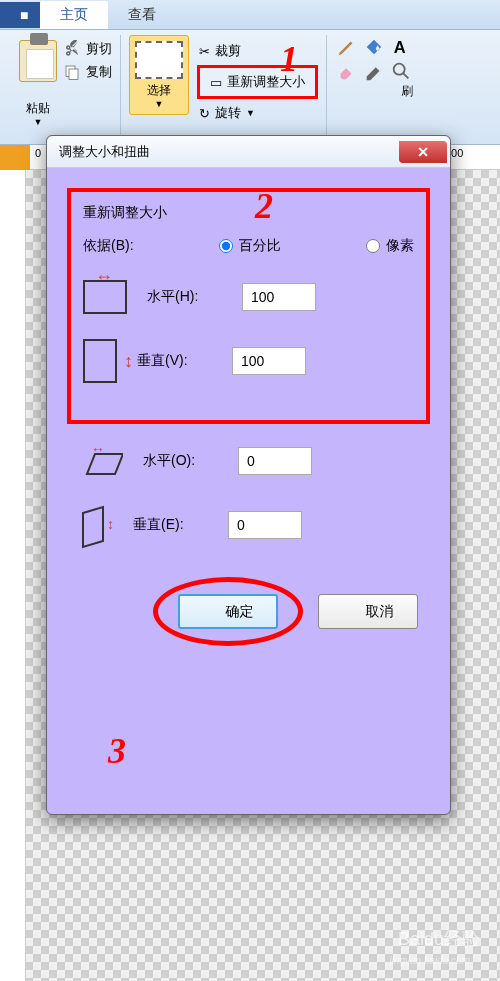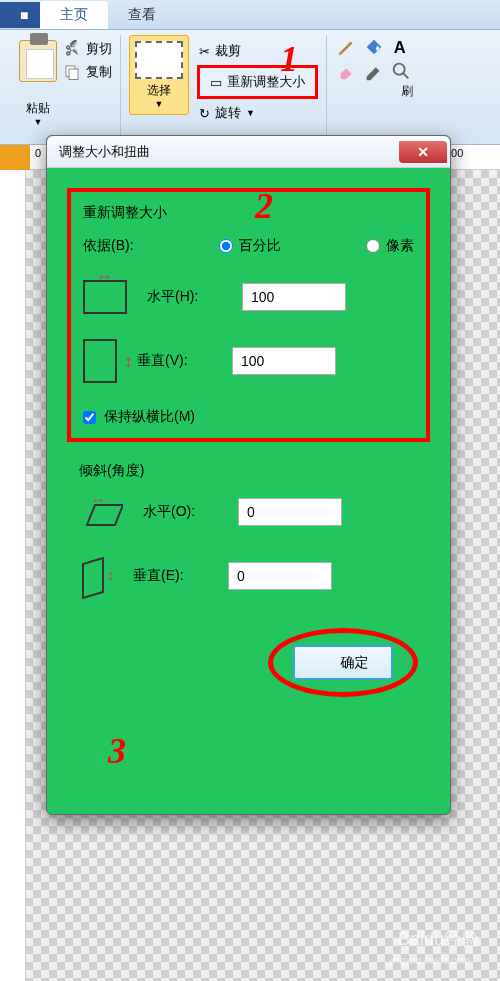--- a/index.html
+++ b/index.html
@@ -35,21 +35,21 @@
     .tool-icon { width: 24px; height: 24px; border: 1px solid transparent; }
     .brush-label { font-size: 12px; }
     
     .ruler { height: 25px; background: #fff; border-bottom: 1px solid #ccc; display: flex; position: relative; }
     .ruler-mark { position: absolute; font-size: 11px; top: 2px; }
     .ruler-box { position: absolute; left: 0; top: 0; width: 30px; height: 25px; background: #f0a020; }
     
     .canvas-area { background: repeating-conic-gradient(#d0d0d0 0% 25%, #f0f0f0 0% 50%) 0 0 / 16px 16px; height: 811px; position: relative; border-left: 25px solid #fff; }
     .canvas-area::before { content: ""; position: absolute; left: -25px; top: 0; width: 25px; height: 100%; background: #fff; border-right: 1px solid #ccc; }
     
-    .dialog { position: absolute; left: 46px; top: 135px; width: 405px; height: 680px; background: #22c55e; border: 1px solid #666; box-shadow: 0 6px 20px rgba(0,0,0,0.5); border-radius: 6px; }
+    .dialog { position: absolute; left: 46px; top: 135px; width: 405px; height: 680px; background: #c4b5fd; border: 1px solid #666; box-shadow: 0 6px 20px rgba(0,0,0,0.5); border-radius: 6px; }
     .dialog-title { background: linear-gradient(#fafcff, #e4ecf7); height: 32px; display: flex; align-items: center; justify-content: space-between; padding: 0 0 0 12px; border-radius: 6px 6px 0 0; border-bottom: 1px solid #ccc; }
     .dialog-title-text { font-size: 13px; }
     .close-btn { width: 48px; height: 22px; background: linear-gradient(#e57070, #c03030); color: #fff; display: flex; align-items: center; justify-content: center; border-radius: 0 4px 0 4px; margin-right: 3px; font-size: 14px; font-weight: bold; }
     
     .dialog-body { padding: 20px; }
     .resize-section { border: 4px solid #ff0000; padding: 12px; margin-bottom: 20px; }
     .section-title { font-size: 14px; margin-bottom: 15px; }
     
     .radio-row { display: flex; align-items: center; gap: 20px; margin-bottom: 25px; font-size: 14px; justify-content: space-between; }
     .radio-group { display: flex; align-items: center; gap: 6px; }
@@ -58,21 +58,21 @@
     .input-row { display: flex; align-items: center; gap: 20px; margin-bottom: 25px; }
     .shape-icon { width: 44px; height: 34px; border: 2px solid #333; position: relative; }
     .shape-icon.horiz::before { content: "↔"; position: absolute; top: -18px; left: 10px; color: #d04040; font-size: 18px; }
     .shape-icon.vert { width: 34px; height: 44px; }
     .shape-icon.vert::after { content: "↕"; position: absolute; right: -18px; top: 10px; color: #d04040; font-size: 18px; }
     .skew-h { width: 44px; height: 34px; position: relative; }
     .skew-h svg, .skew-v svg { position: absolute; }
     .skew-v { width: 34px; height: 44px; position: relative; }
     
     .field-label { font-size: 14px; width: 75px; }
-    .field-input { width: 104px; height: 28px; border: 1px solid #aaa; padding: 0 8px; font-size: 14px; background: #fff; }
+    .field-input { width: 74px; height: 28px; border: 1px solid #aaa; padding: 0 8px; font-size: 14px; background: #fff; }
     
     .checkbox-row { display: flex; align-items: center; gap: 8px; font-size: 14px; margin-top: 10px; }
     
     .skew-section { padding: 0 12px; margin-bottom: 30px; }
     
     .button-row { display: flex; justify-content: flex-end; gap: 15px; padding: 0 12px; align-items: center; }
     .btn { width: 100px; height: 35px; border: 1px solid #888; background: linear-gradient(#fdfdfd, #e8e8e8); font-size: 14px; cursor: pointer; border-radius: 3px; padding-left: 23px; }
     .btn.primary { border: 2px solid #40a0e0; background: linear-gradient(#f0f8ff, #d8ecf8); }
     .ok-circle { border: 5px solid #ff0000; border-radius: 50%; padding: 12px 20px; }
     
@@ -202,28 +202,23 @@
       <div class="input-row">
         <div class="shape-icon horiz"></div>
         <span class="field-label">水平(H):</span>
         <input class="field-input" value="100" style="">
       </div>
       <div class="input-row">
         <div class="shape-icon vert"></div>
         <span class="field-label">垂直(V):</span>
         <input class="field-input" value="100" style="">
       </div>
-      <div class="checkbox-row">
-        <input type="checkbox" checked="" style="">
-        <span>保持纵横比(M)</span>
-      </div>
     </div>
 
     <div class="skew-section">
-      <div class="section-title">倾斜(角度)</div>
       <div class="input-row">
         <div class="skew-h">
           <svg width="44" height="40">
               <polygon points="8,30 36,30 44,10 16,10" fill="none" stroke="#333" stroke-width="2"></polygon>
               <text x="12" y="8" fill="#d04040" font-size="14">↔</text>
             </svg>
         </div>
         <span class="field-label">水平(O):</span>
         <input class="field-input" value="0" style="">
       </div>
@@ -236,20 +231,21 @@
         </div>
         <span class="field-label">垂直(E):</span>
         <input class="field-input" value="0" style="">
       </div>
     </div>
 
     <div class="button-row">
       <div class="ok-circle">
         <button class="btn primary">确定</button>
       </div>
+      <button class="btn">取消</button>
     </div>
   </div>
 </div>
 
 <div class="annotation ann1">1</div>
 <div class="annotation ann2">2</div>
 <div class="annotation ann3">3</div>
 
 <div class="watermark">
   <span>Baidu经验</span>

